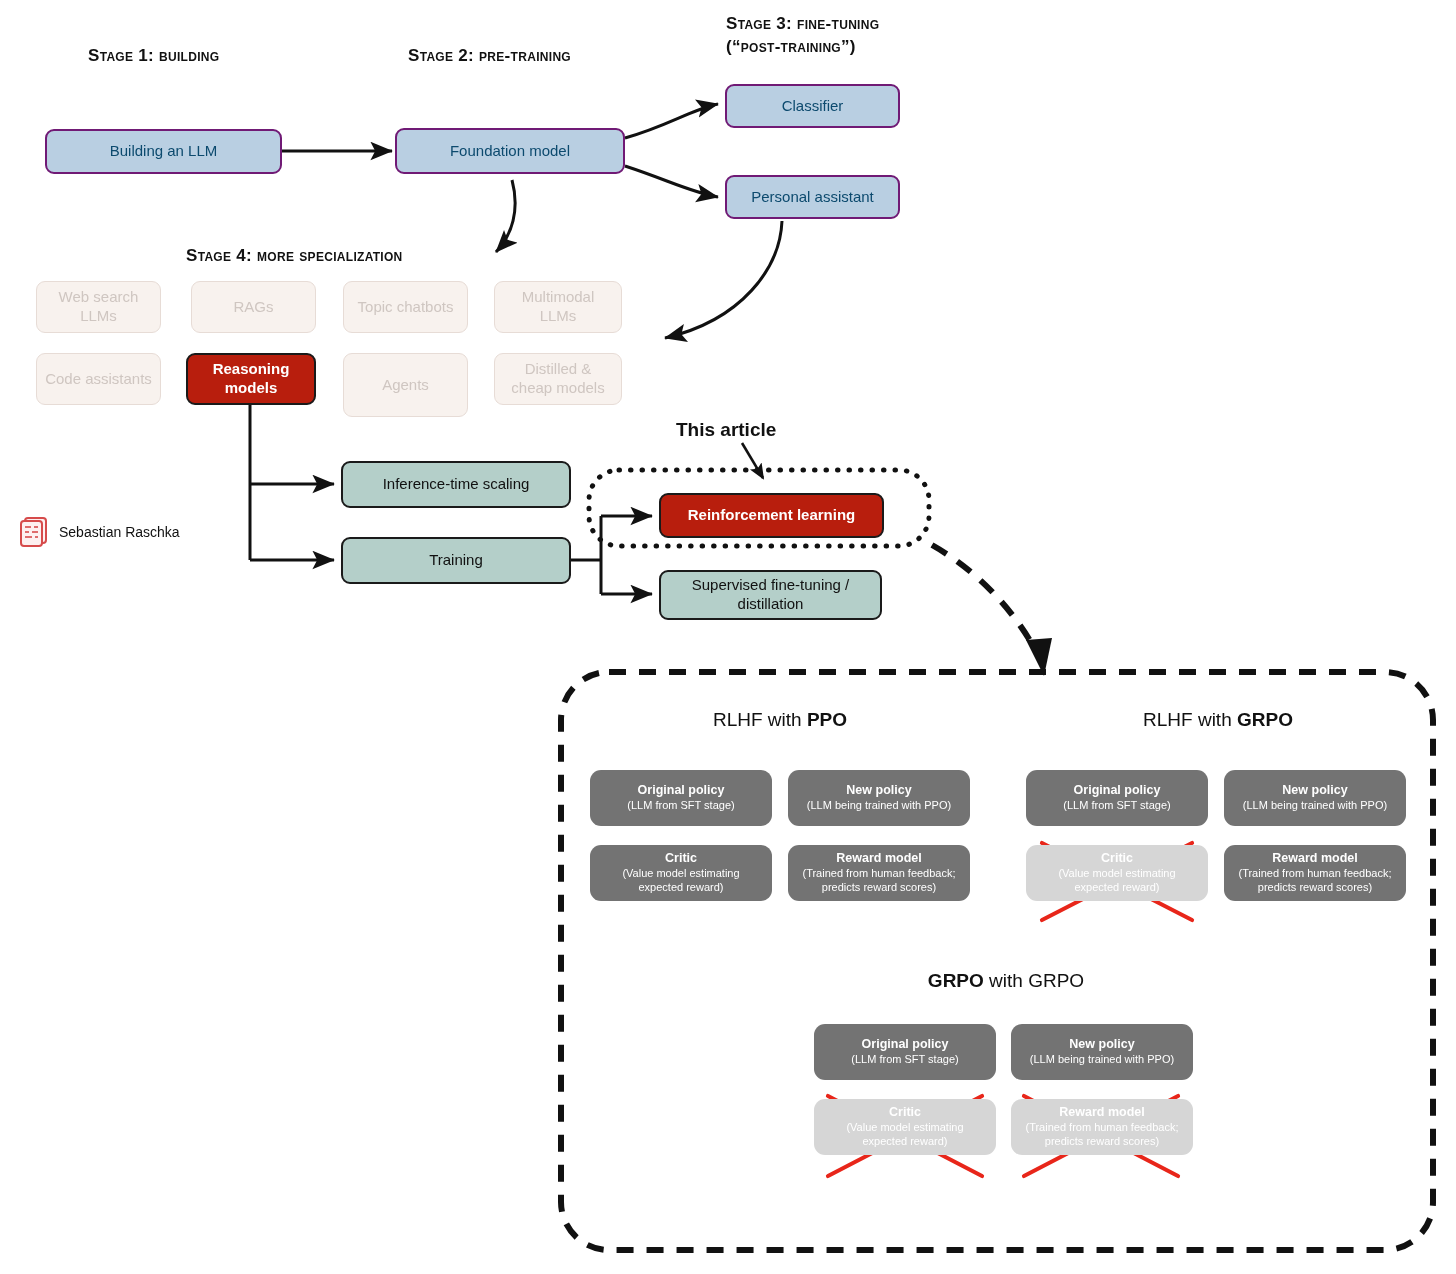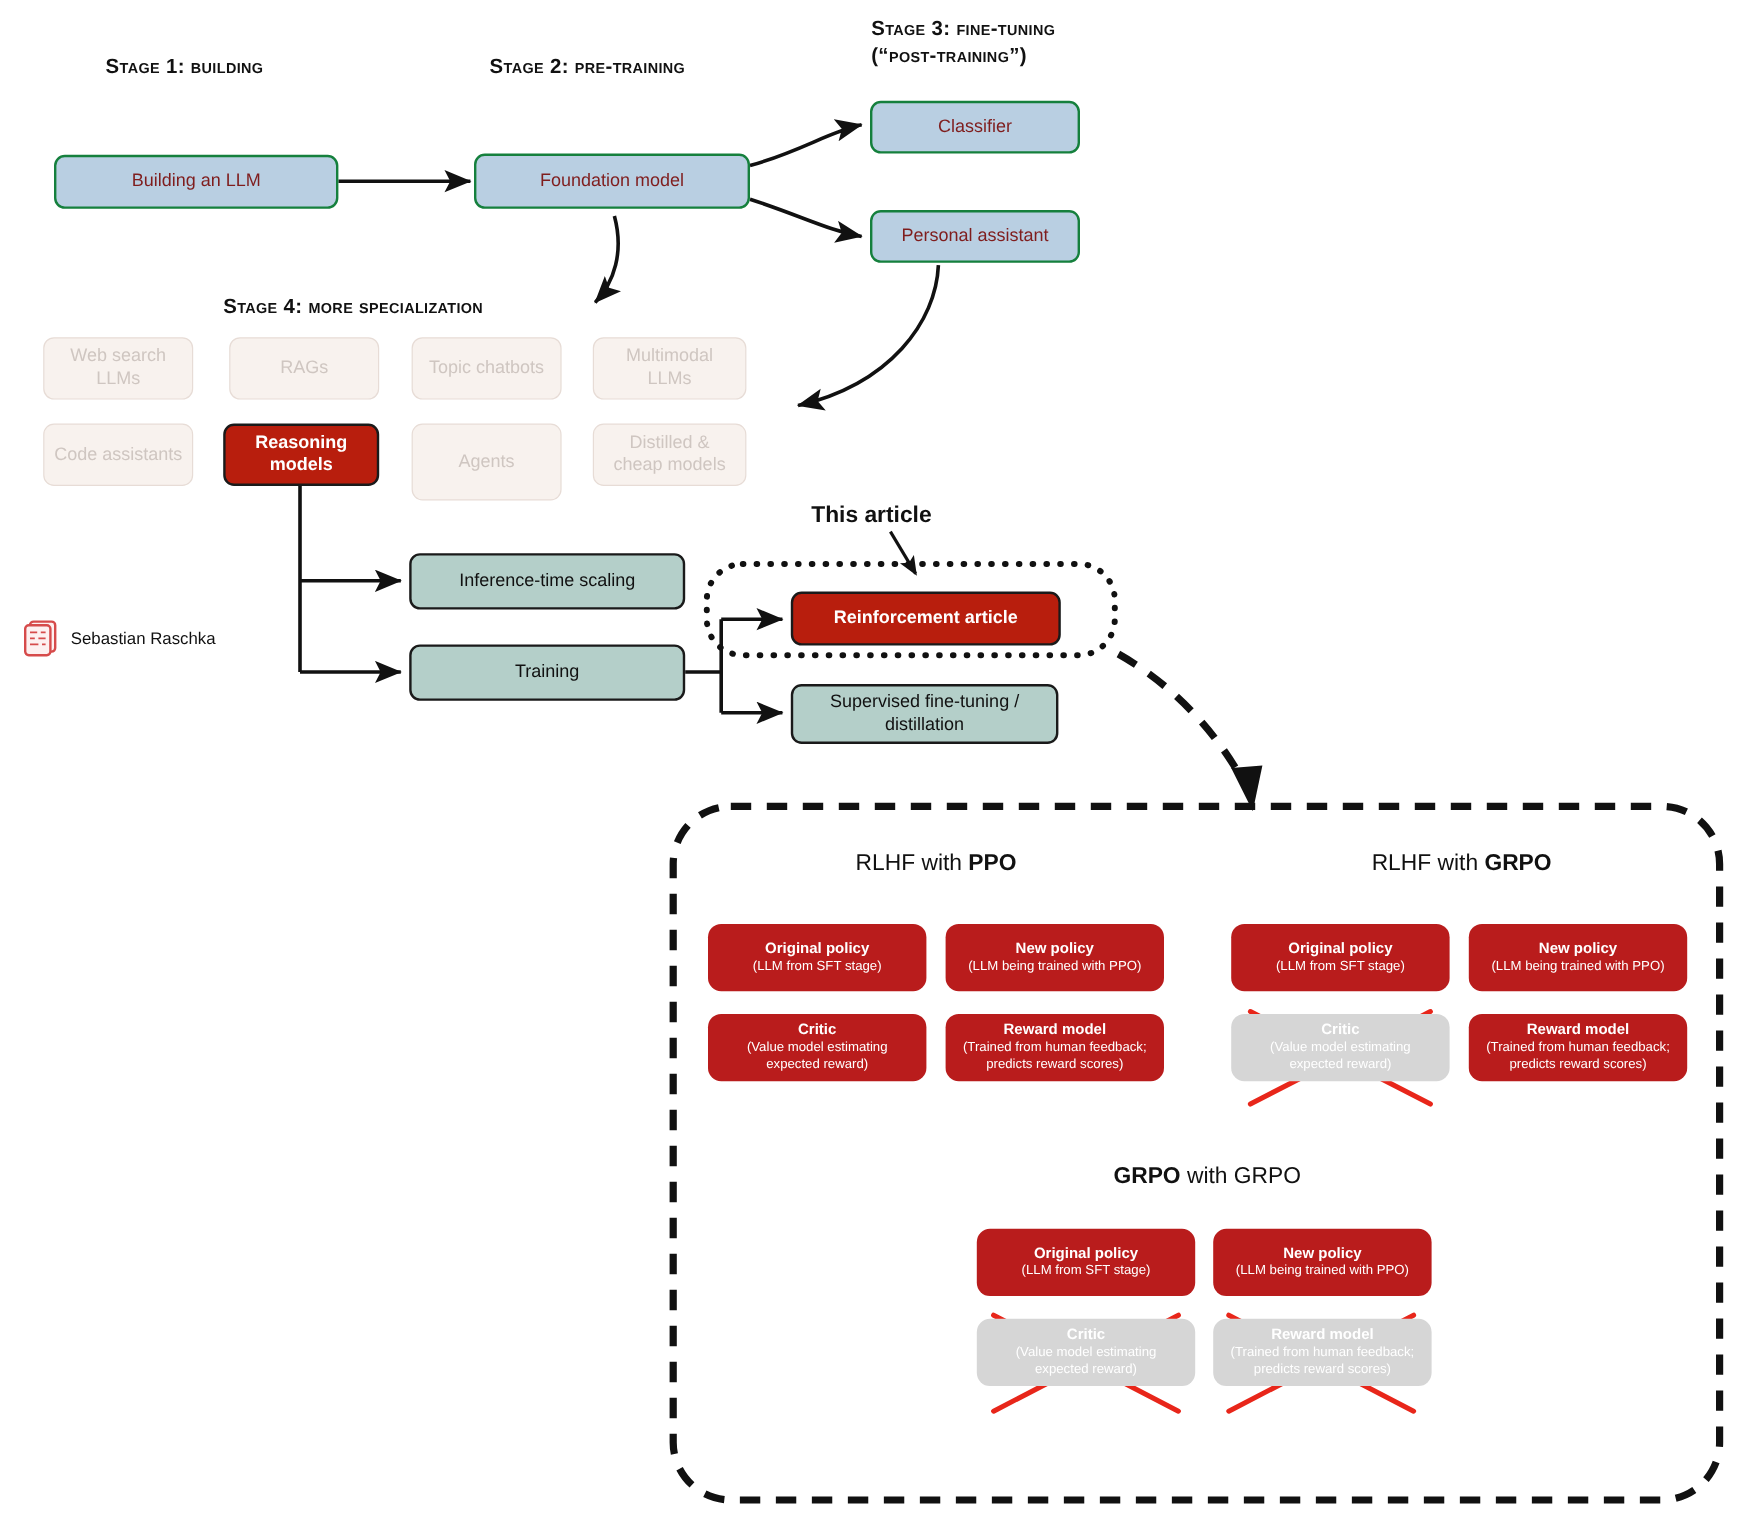--- a/index.html
+++ b/index.html
@@ -15,28 +15,28 @@
     font-variant:small-caps;text-transform:lowercase;
     color:#111;line-height:1.35;white-space:pre-line;
   }
   .stage-head::first-letter{text-transform:uppercase;}
 
   
   .node{
     display:flex;align-items:center;justify-content:center;text-align:center;
     border-radius:9px;font-size:15px;line-height:1.25;padding:4px 8px;
   }
-  .node.blue{background:#b9cfe2;border:2px solid #15803d;color:#7f1d1d;}
+  .node.blue{background:#b9cfe2;border:2px solid #701a75;color:#0c4a6e;}
   .node.teal{background:#b4cfc9;border:2px solid #1a1a1a;color:#111;}
   .node.red{background:#b81e0d;border:2px solid #1a1a1a;color:#ffffff;font-weight:bold;}
   .node.faded{background:#f8f2ee;border:1.5px solid #e7dcd6;color:#cfc6c1;}
 
   
   .dbox{
-    border-radius:11px;background:#b91c1c;color:#fff;
+    border-radius:11px;background:#737373;color:#fff;
     display:flex;flex-direction:column;align-items:center;justify-content:center;
     text-align:center;padding:4px 6px;
   }
   .dbox.off{background:#d6d6d6;color:#ffffff;}
   .dbox .t1{font-weight:bold;font-size:12.5px;line-height:1.25;}
   .dbox .t2{font-size:11px;line-height:1.25;}
 
   .panel-title{font-size:19px;color:#111;text-align:center;white-space:nowrap;}
   .panel-title b{font-weight:bold;}
 
@@ -139,21 +139,21 @@
           <line x1="14" y1="17" x2="20" y2="17"></line>
         <line x1="7" y1="22" x2="14" y2="22"></line>
           <line x1="17" y1="22" x2="20" y2="22"></line>
       </g>
     </svg>
     <span class="author">Sebastian Raschka</span>
   </div>
 
   <div class="abs node teal" style="left:341px;top:537px;width:230px;height:47px;">Training</div>
   <div class="abs node teal" style="left:341px;top:461px;width:230px;height:47px;">Inference-time scaling</div>
-  <div class="abs node red" style="left:659px;top:493px;width:225px;height:45px;">Reinforcement article</div>
+  <div class="abs node red" style="left:659px;top:493px;width:225px;height:45px;">Reinforcement learning</div>
   <div class="abs node teal" style="left:659px;top:570px;width:223px;height:50px;white-space:pre-line;">Supervised fine-tuning /
 distillation</div>
 
   <div class="abs this-article" style="left:676px;top:419px;">This article</div>
 
   <div class="abs panel-title" style="left:610px;top:709px;width:340px;">
     <span>RLHF with </span><b>PPO</b>
   </div>
 
   <div class="abs dbox" style="left:590px;top:770px;width:182px;height:56px;">

